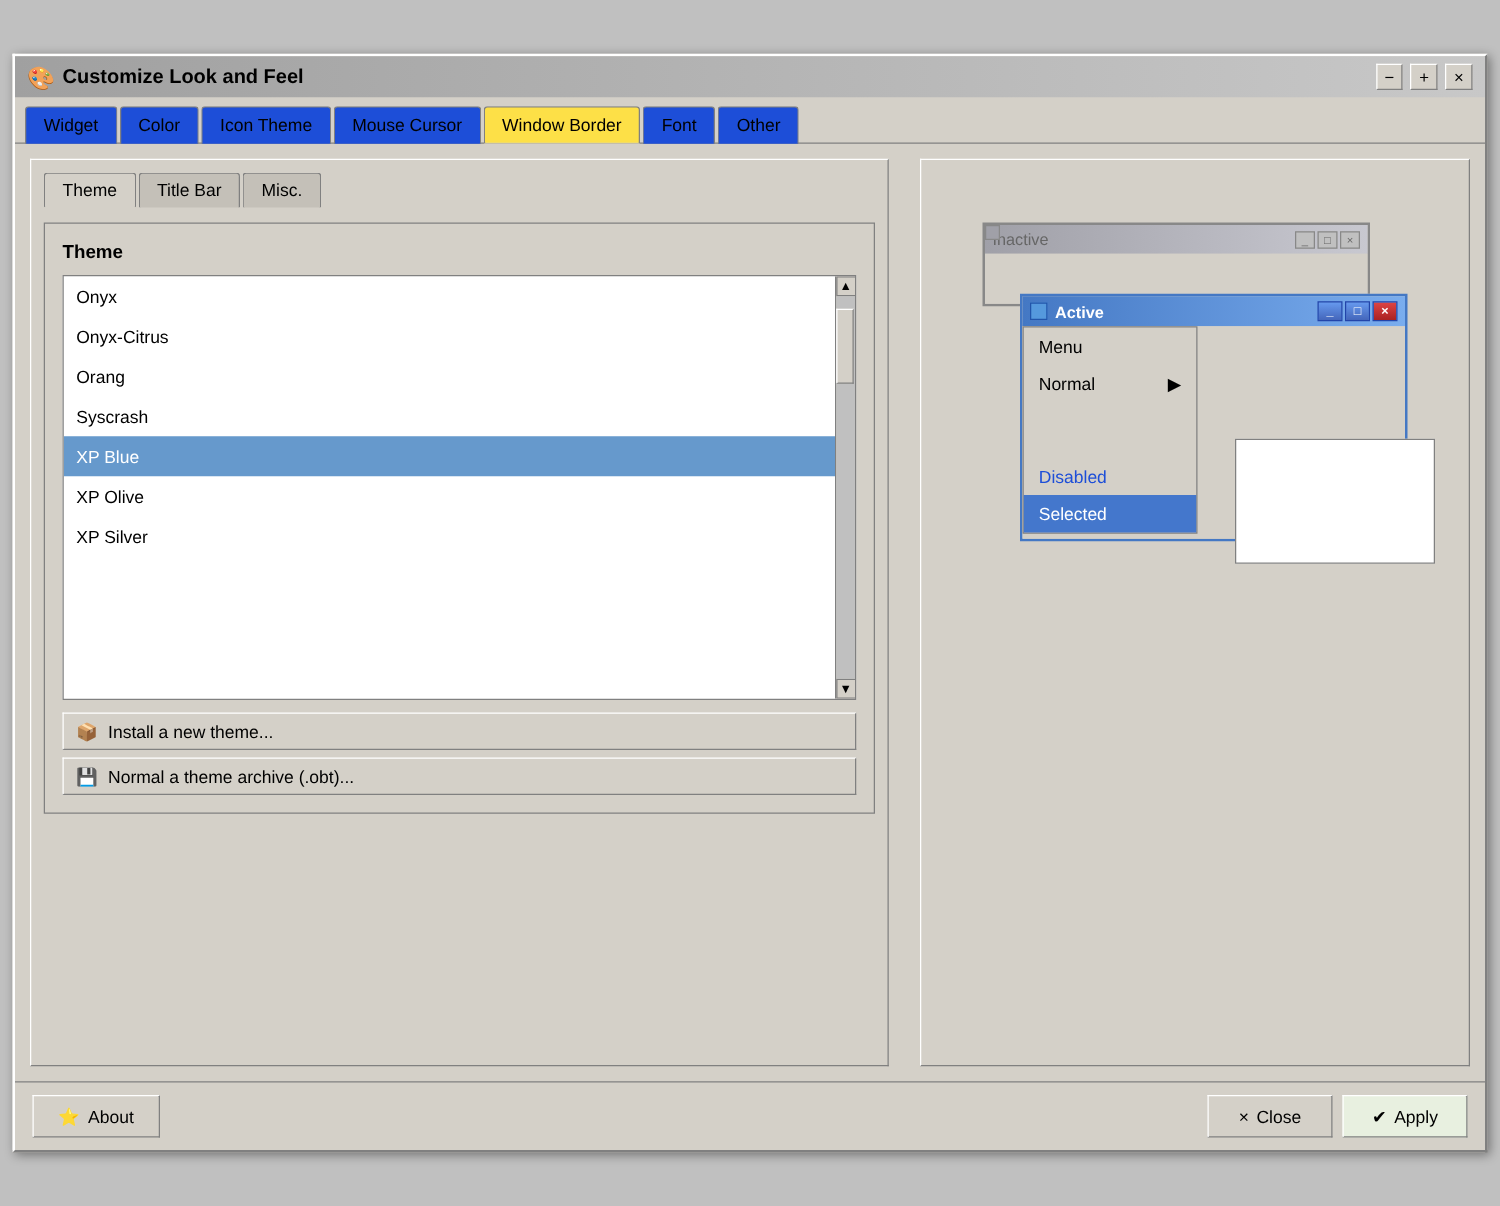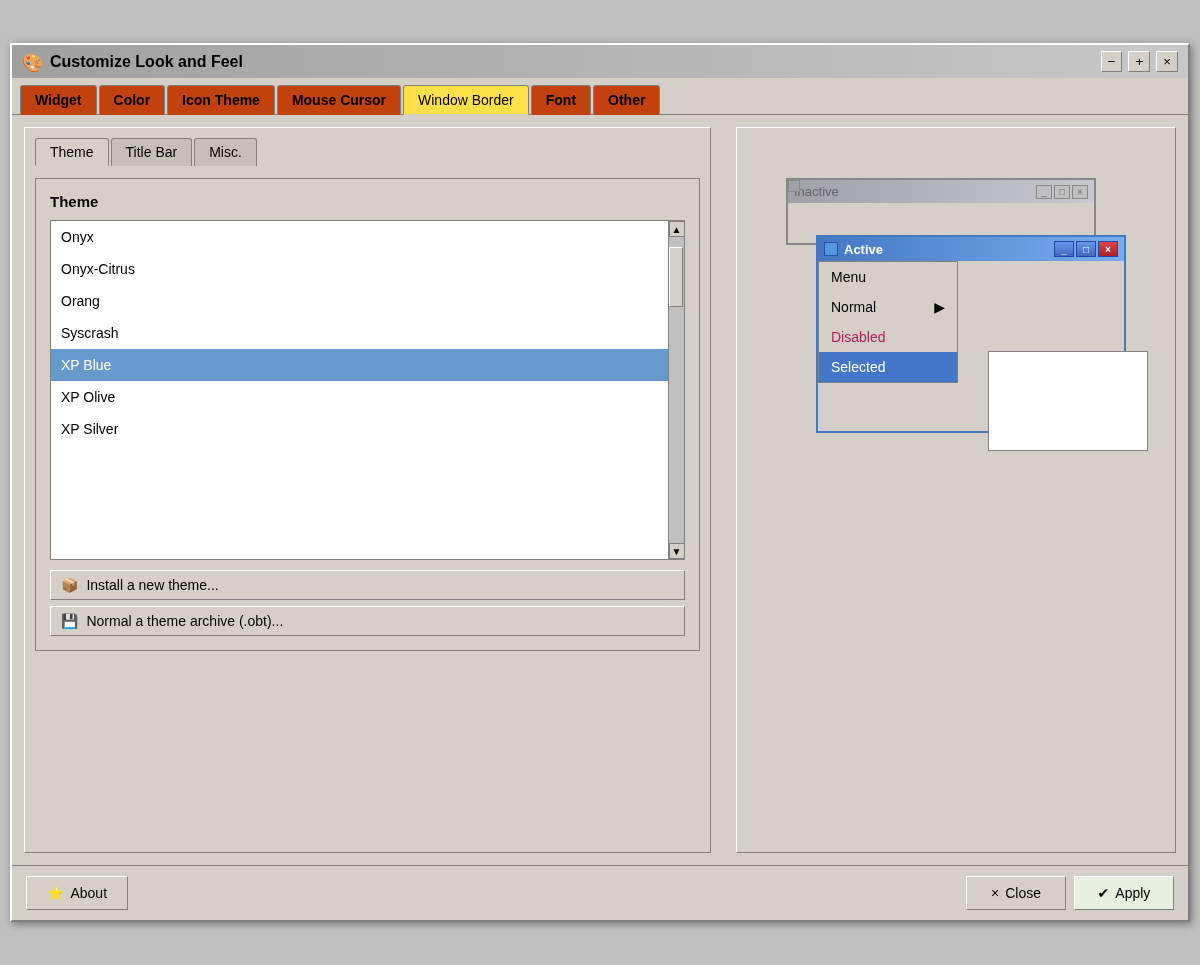--- a/index.html
+++ b/index.html
@@ -61,31 +61,30 @@
     
     .main-tabs {
       display: flex;
       padding: 6px 8px 0;
       background: #d4d0c8;
       border-bottom: 1px solid #808080;
       gap: 2px;
     }
     .main-tab {
       padding: 6px 14px;
-      background: #c2410c;
+      background: #1d4ed8;
       border: 1px solid #808080;
       border-bottom: none;
       cursor: pointer;
       font-size: 14px;
       border-top-left-radius: 3px;
       border-top-right-radius: 3px;
       color: #000;
       position: relative;
       top: 1px;
-      font-weight: bold;
     }
     .main-tab.active {
       background: #fde047;
       border-bottom: 1px solid #d4d0c8;
       font-weight: normal;
       z-index: 1;
     }
 
     
     .content {
@@ -336,21 +335,22 @@
     }
     .menu-item {
       padding: 7px 12px;
       font-size: 14px;
       cursor: pointer;
       display: flex;
       align-items: flex-end;
       justify-content: space-between;
     }
     .menu-item.disabled-item {
-      color: #be185d;
+      color: #1d4ed8;
+      margin-top: 44px;
     }
     .menu-item.selected-item {
       background: #4477cc;
       color: #fff;
     }
 
     .preview-white-box {
       position: absolute;
       top: 90px;
       left: 170px;

